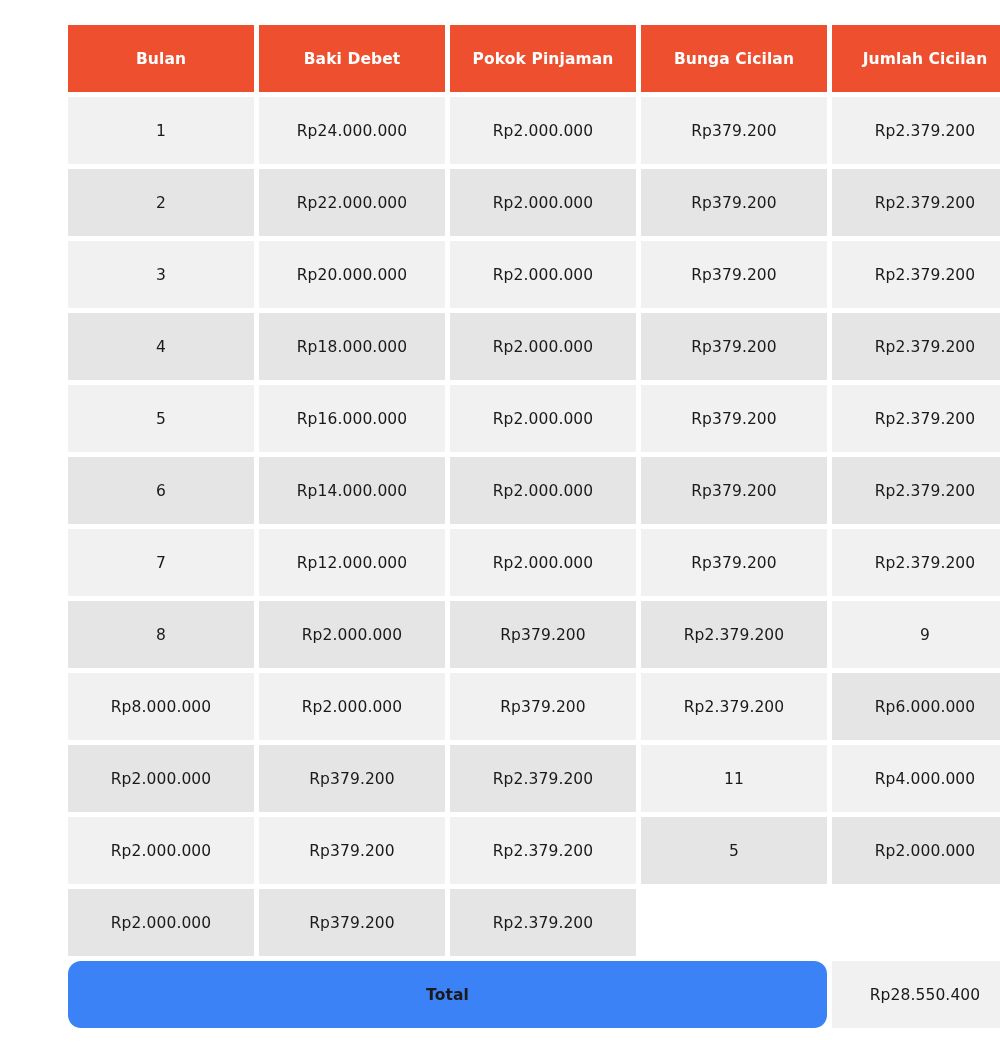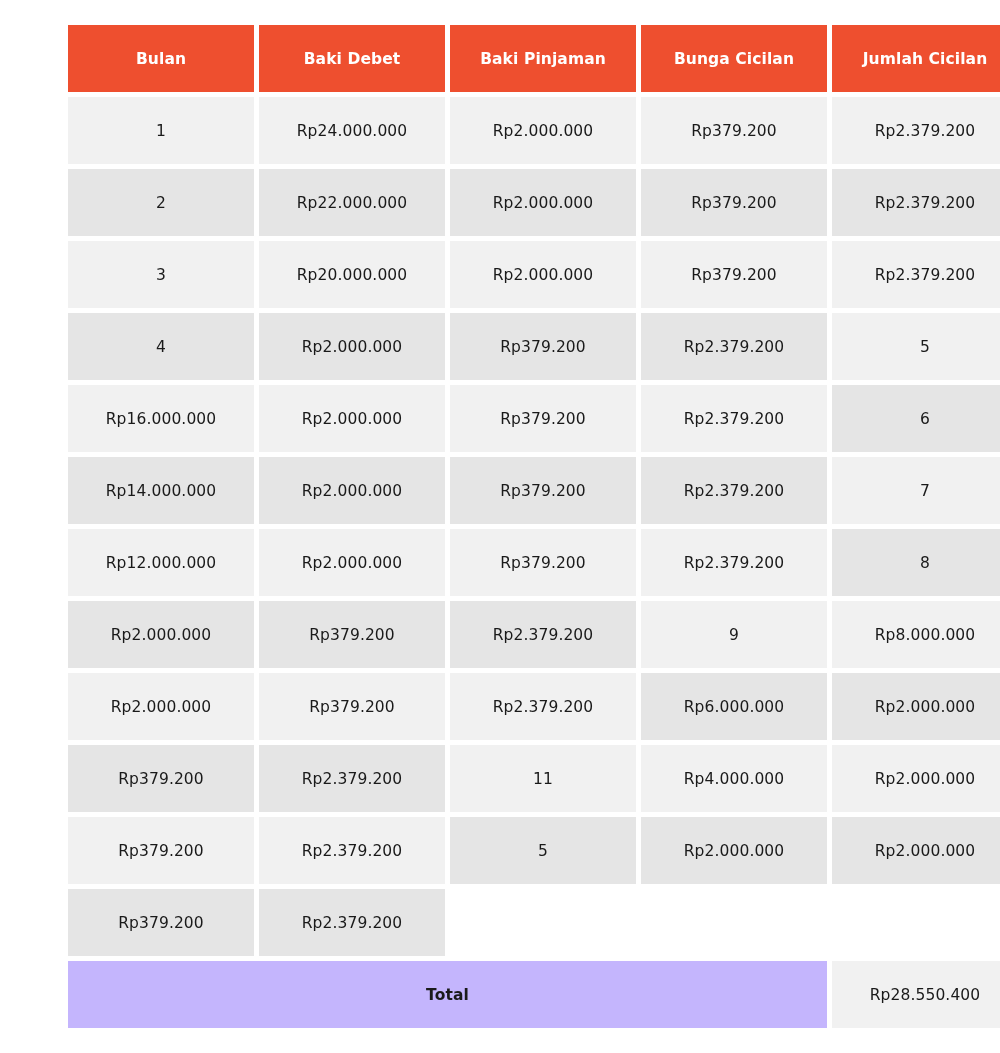--- a/index.html
+++ b/index.html
@@ -14,48 +14,49 @@
     }
     .cell {
       display: flex; align-items: center; justify-content: center;
       font-size: 15.5px; color: #1a1a1a; letter-spacing: 0.1px;
     }
     .hcell {
       background: #ee4f2f; color: #ffffff; font-weight: bold; font-size: 15.5px;
     }
     .odd .cell, .cell.odd { background: #f1f1f1; }
     .cell.even { background: #e5e5e5; }
-    .total-label { grid-column: 1 / span 4; font-weight: bold; background: #c4b5fd; }
+    .total-label { grid-column: 1 / span 4; font-weight: bold; background: #3b82f6; border-radius: 13px; }
     .total-value { font-weight: normal; background: #f1f1f1; }
   </style>
 </head>
 <body>
 
 <div class="tbl" id="tbl">
   <div class="cell hcell">Bulan</div>
   <div class="cell hcell">Baki Debet</div>
-  <div class="cell hcell">Baki Pinjaman</div>
+  <div class="cell hcell">Pokok Pinjaman</div>
   <div class="cell hcell">Bunga Cicilan</div>
   <div class="cell hcell">Jumlah Cicilan</div>
 <div class="cell odd">1</div>
     <div class="cell odd">Rp24.000.000</div>
     <div class="cell odd">Rp2.000.000</div>
     <div class="cell odd">Rp379.200</div>
     <div class="cell odd">Rp2.379.200</div>
     <div class="cell even">2</div>
     <div class="cell even">Rp22.000.000</div>
     <div class="cell even">Rp2.000.000</div>
     <div class="cell even">Rp379.200</div>
     <div class="cell even">Rp2.379.200</div>
     <div class="cell odd">3</div>
     <div class="cell odd">Rp20.000.000</div>
     <div class="cell odd">Rp2.000.000</div>
     <div class="cell odd">Rp379.200</div>
     <div class="cell odd">Rp2.379.200</div>
     <div class="cell even">4</div>
+    <div class="cell even">Rp18.000.000</div>
     <div class="cell even">Rp2.000.000</div>
     <div class="cell even">Rp379.200</div>
     <div class="cell even">Rp2.379.200</div>
     <div class="cell odd">5</div>
     <div class="cell odd">Rp16.000.000</div>
     <div class="cell odd">Rp2.000.000</div>
     <div class="cell odd">Rp379.200</div>
     <div class="cell odd">Rp2.379.200</div>
     <div class="cell even">6</div>
     <div class="cell even">Rp14.000.000</div>

